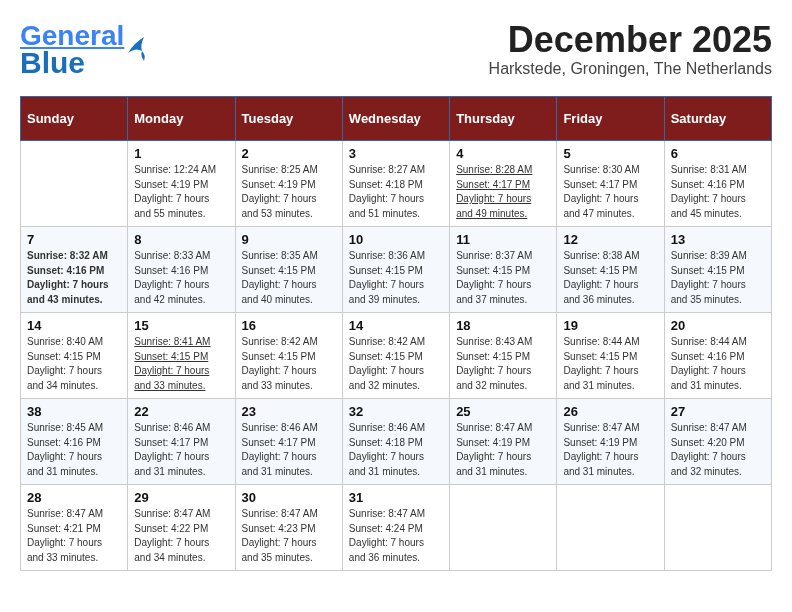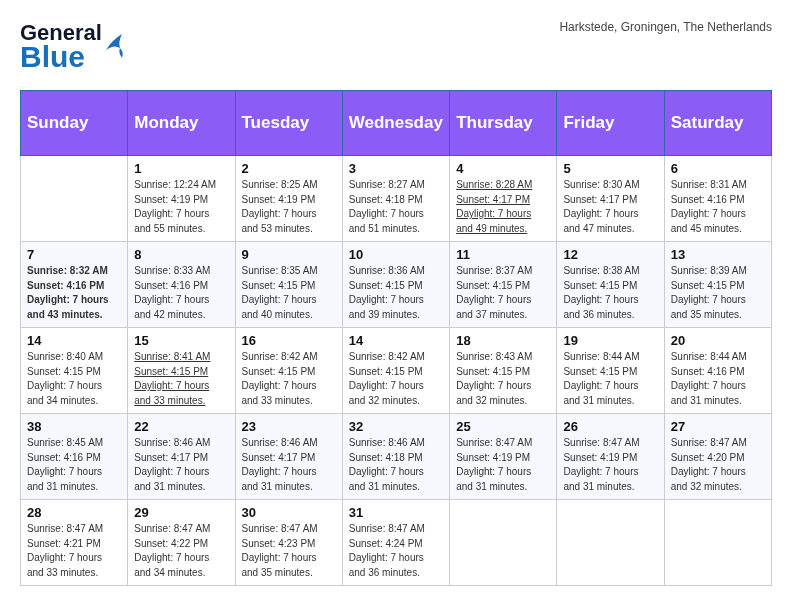--- a/index.html
+++ b/index.html
@@ -19,34 +19,34 @@
     .title-section {
       text-align: right;
     }
     .month-title {
       font-size: 36px;
       font-weight: bold;
       color: #222;
       line-height: 1.1;
     }
     .location-title {
-      font-size: 12px;
+      font-size: 16px;
       color: #444;
     }
     .calendar {
       width: 100%;
       border-collapse: collapse;
       border: 1px solid #ccc;
     }
     .calendar th {
-      background-color: #8b5cf6;
+      background-color: #7f1d1d;
       color: #fff;
-      font-size: 17px;
+      font-size: 13px;
       font-weight: bold;
-      padding: 22px 6px;
+      padding: 14px 6px;
       text-align: left;
       border: 1px solid #2e6aaa;
     }
     .calendar td {
       vertical-align: top;
       border: 1px solid #ccc;
       padding: 5px 6px;
       width: 107px;
       min-height: 85px;
       font-size: 10.5px;
@@ -72,21 +72,21 @@
     }
     .logo-wrapper {
       display: flex;
       align-items: center;
     }
     .logo-lines {
       display: flex;
       flex-direction: column;
       margin-right: 2px;
     }
-    .logo-line1 { font-size: 22px; font-weight: bold; color: #0f172a; }
+    .logo-line1 { font-size: 28px; font-weight: bold; color: #3b82f6; text-decoration: underline; }
     .logo-line2 { font-size: 30px; font-weight: bold; color: #1a6fba; margin-top: -6px; }
     .logo-icon {
       display: inline-block;
       margin-left: 0px;
     }
   </style>
 </head>
 <body>
 
 <div class="header">
@@ -96,20 +96,21 @@
       <span class="logo-line2">Blue</span>
     </div>
     <div class="logo-icon">
       <svg width="22" height="30" viewBox="0 0 22 30">
         <path d="M2 20 Q8 10 18 4 Q14 12 16 18 Q10 14 2 20Z" fill="#1a6fba"></path>
         <path d="M16 18 Q20 22 18 28 Q14 22 16 18Z" fill="#1a6fba"></path>
       </svg>
     </div>
   </div>
   <div class="title-section">
+    <div class="month-title">December 2025</div>
     <div class="location-title">Harkstede, Groningen, The Netherlands</div>
   </div>
 </div>
 
 <table class="calendar">
   <thead>
     <tr>
     <th>Sunday</th>
         <th>Monday</th>
         <th>Tuesday</th>

